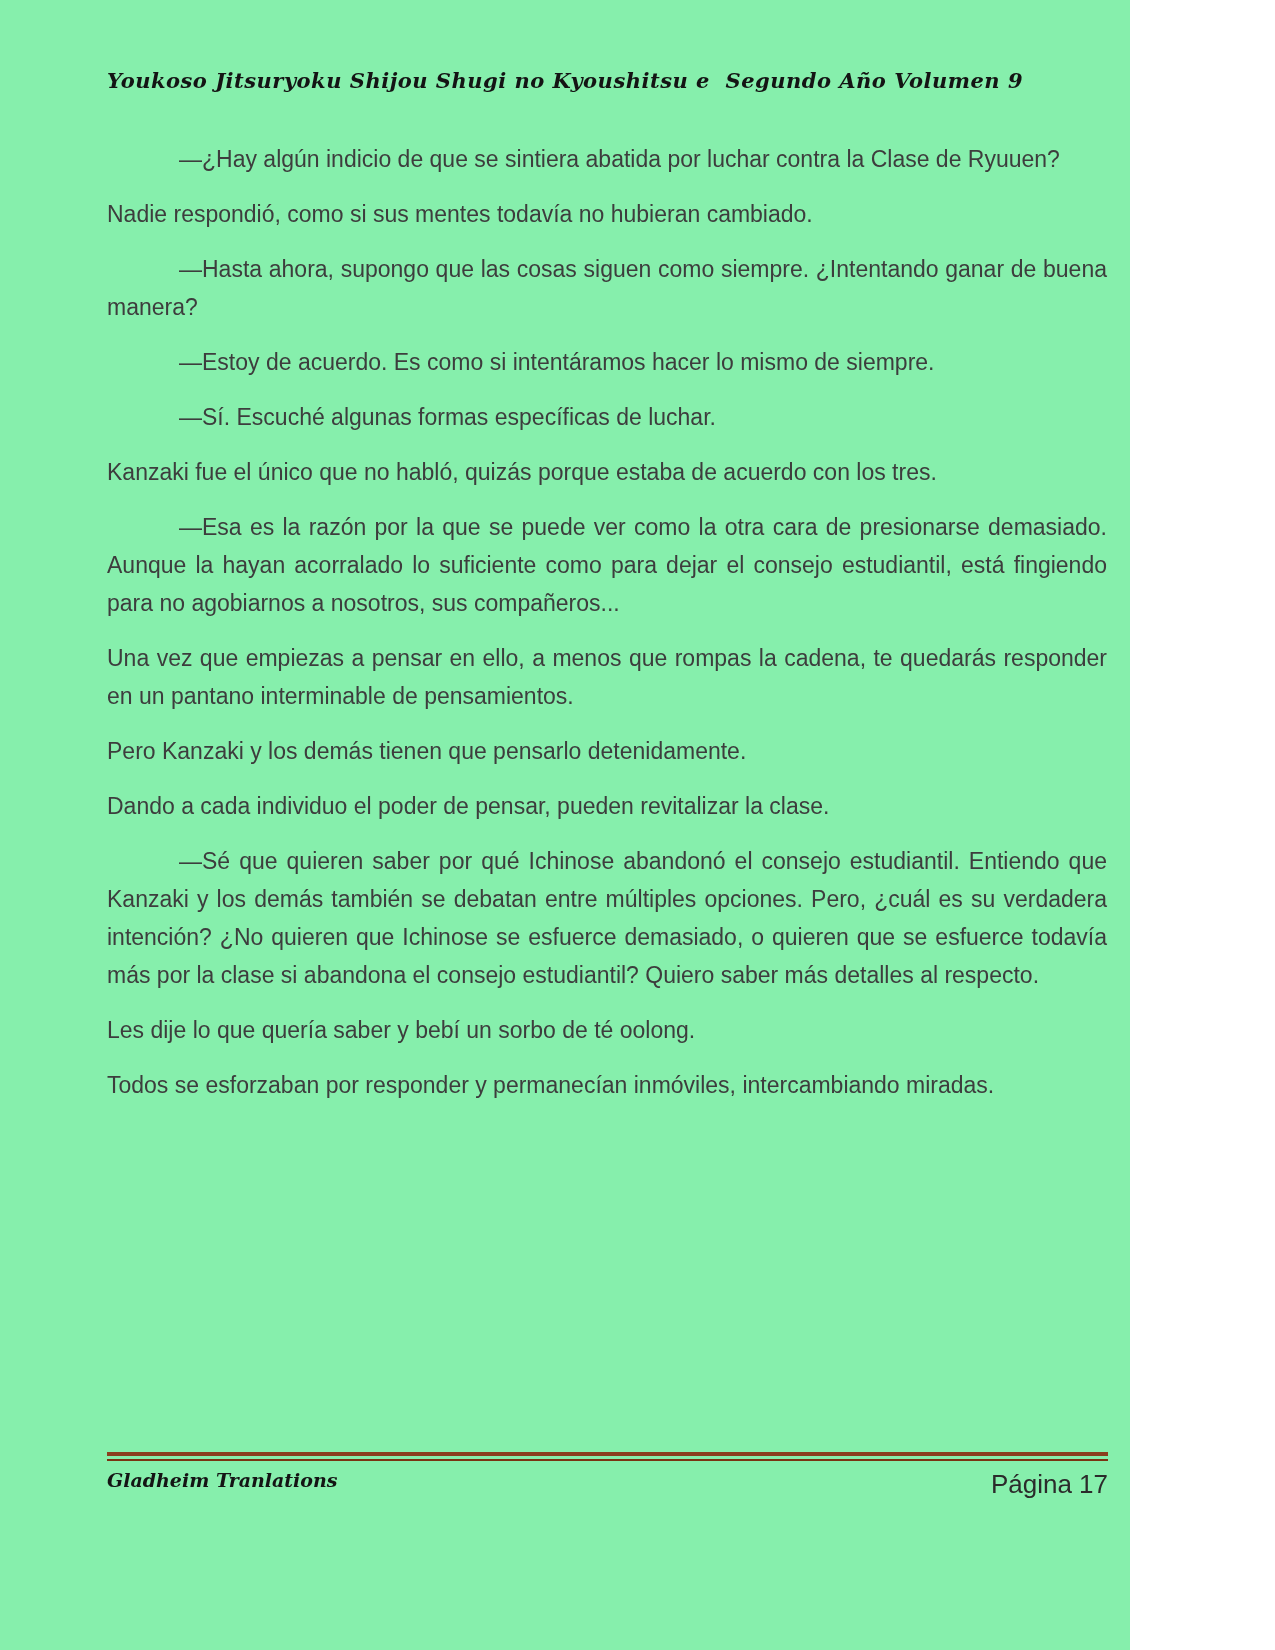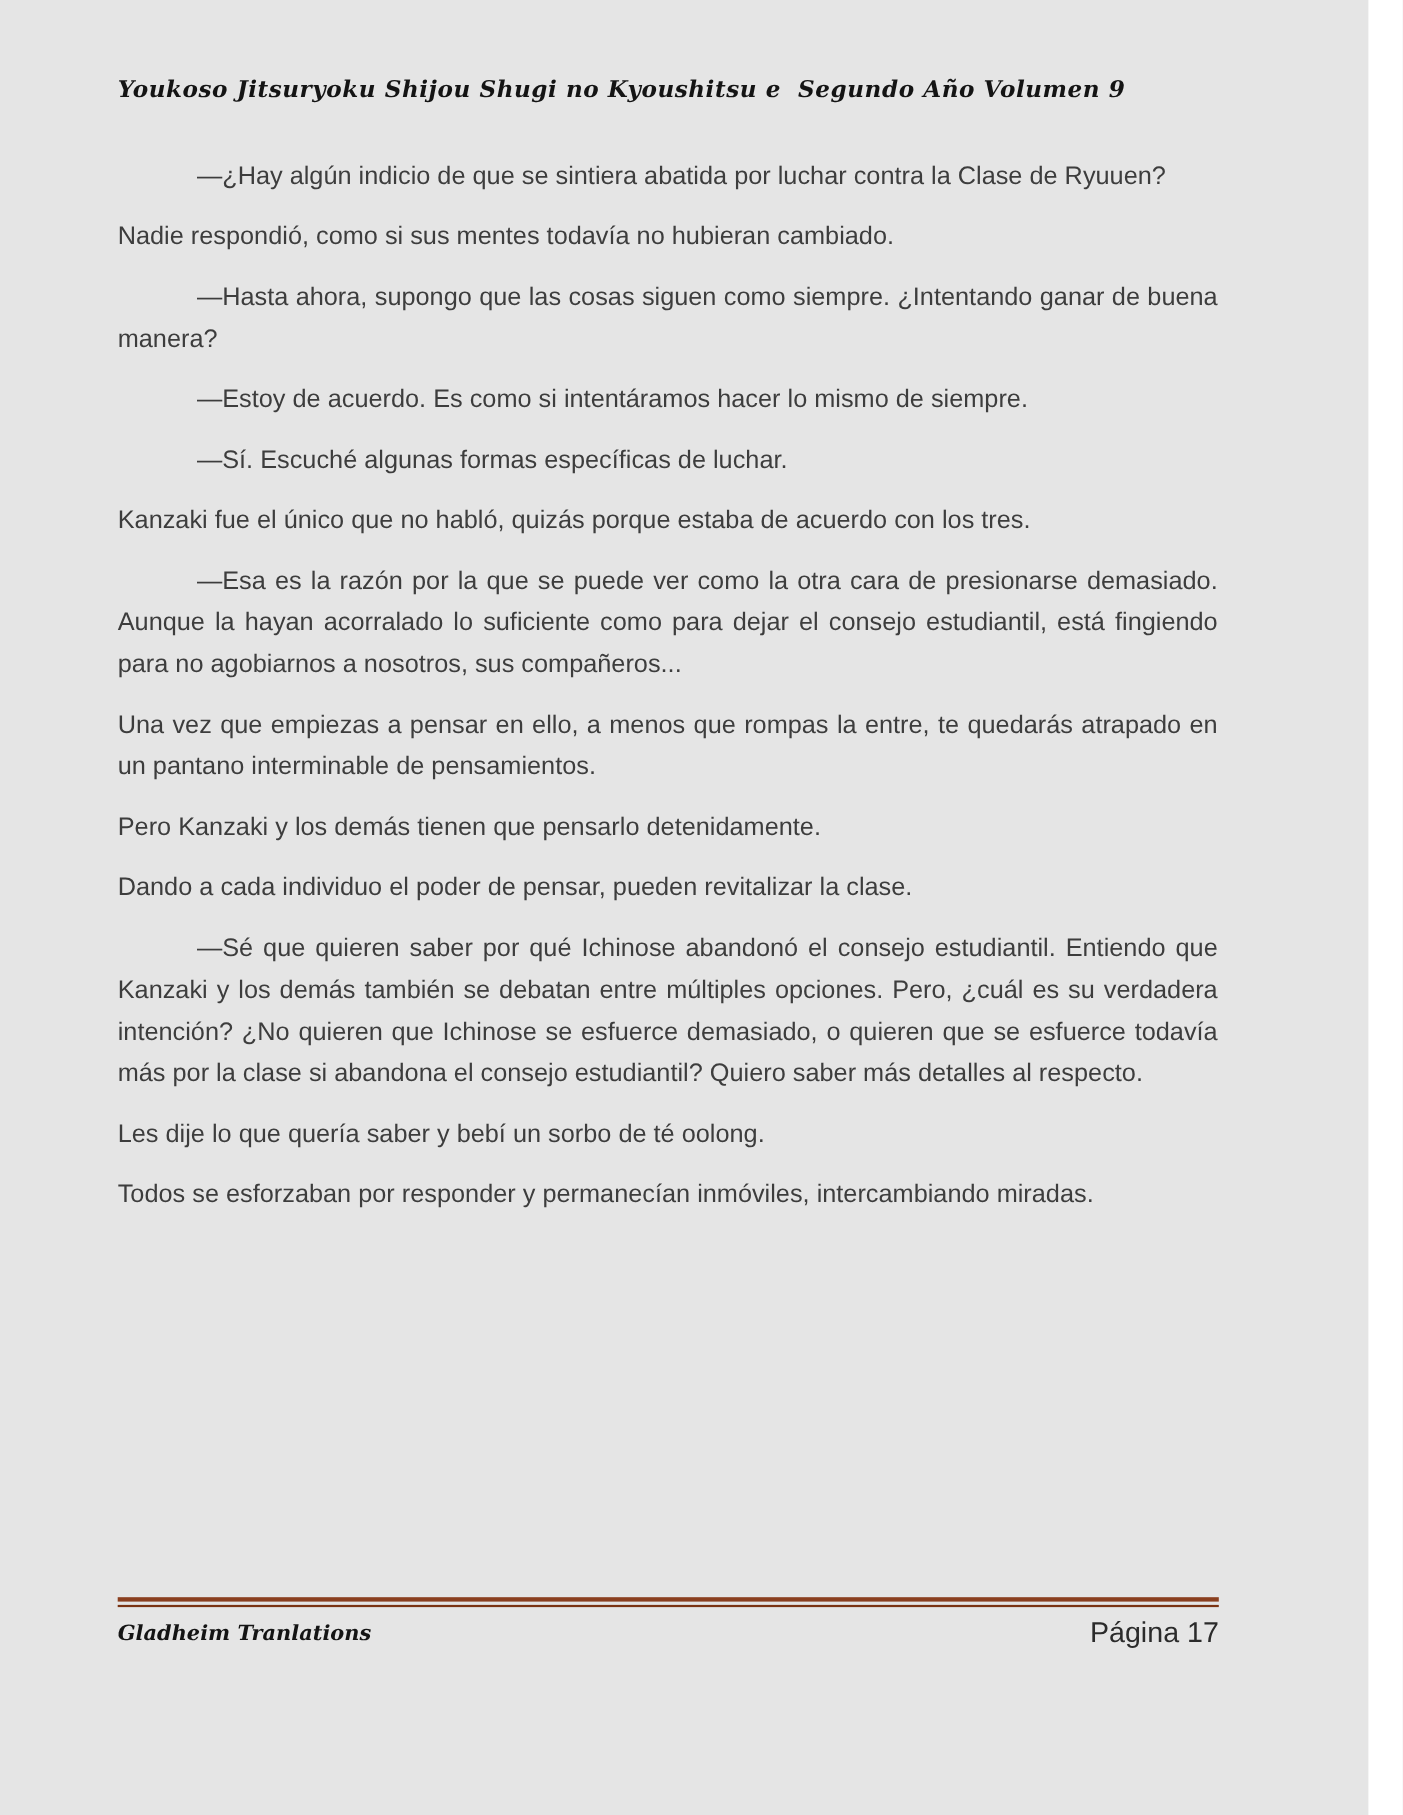--- a/index.html
+++ b/index.html
@@ -2,23 +2,23 @@
 <html><head>
 <meta charset="utf-8">
 <style>
   html, body {
     margin: 0;
     padding: 0;
     background: #ffffff;
   }
   .page {
     position: relative;
-    width: 1244px;
+    width: 1130px;
     height: 1650px;
-    background: #e5e5e5;
+    background: #86efac;
     font-family: "Liberation Sans", sans-serif;
     color: #3d3d3d;
     overflow: hidden;
   }
   .header {
     position: absolute;
     top: 68px;
     left: 107px;
     width: 1000px;
   }
@@ -55,21 +55,21 @@
   }
   .footer-rule {
     height: 3px;
     border-top: 4px solid #8a3f1f;
     border-bottom: 2px solid #7a3312;
     margin-bottom: 8px;
   }
   .footer-row {
     display: flex;
     justify-content: space-between;
-    align-items: center;
+    align-items: flex-start;
   }
   .footer-left {
     font-family: "DejaVu Serif", serif;
     font-style: italic;
     font-weight: bold;
     font-size: 19px;
     color: #141414;
   }
   .footer-right {
     font-family: "Liberation Sans", sans-serif;
@@ -87,21 +87,21 @@
   </div>
 
   <div class="body-text">
       <p class="indent">—¿Hay algún indicio de que se sintiera abatida por luchar contra la Clase de Ryuuen?</p>
       <p>Nadie respondió, como si sus mentes todavía no hubieran cambiado.</p>
       <p class="indent">—Hasta ahora, supongo que las cosas siguen como siempre. ¿Intentando ganar de buena manera?</p>
       <p class="indent">—Estoy de acuerdo. Es como si intentáramos hacer lo mismo de siempre.</p>
       <p class="indent">—Sí. Escuché algunas formas específicas de luchar.</p>
       <p>Kanzaki fue el único que no habló, quizás porque estaba de acuerdo con los tres.</p>
       <p class="indent">—Esa es la razón por la que se puede ver como la otra cara de presionarse demasiado. Aunque la hayan acorralado lo suficiente como para dejar el consejo estudiantil, está fingiendo para no agobiarnos a nosotros, sus compañeros...</p>
-      <p>Una vez que empiezas a pensar en ello, a menos que rompas la entre, te quedarás atrapado en un pantano interminable de pensamientos.</p>
+      <p>Una vez que empiezas a pensar en ello, a menos que rompas la cadena, te quedarás responder en un pantano interminable de pensamientos.</p>
       <p>Pero Kanzaki y los demás tienen que pensarlo detenidamente.</p>
       <p>Dando a cada individuo el poder de pensar, pueden revitalizar la clase.</p>
       <p class="indent">—Sé que quieren saber por qué Ichinose abandonó el consejo estudiantil. Entiendo que Kanzaki y los demás también se debatan entre múltiples opciones. Pero, ¿cuál es su verdadera intención? ¿No quieren que Ichinose se esfuerce demasiado, o quieren que se esfuerce todavía más por la clase si abandona el consejo estudiantil? Quiero saber más detalles al respecto.</p>
       <p>Les dije lo que quería saber y bebí un sorbo de té oolong.</p>
       <p>Todos se esforzaban por responder y permanecían inmóviles, intercambiando miradas.</p>
     </div>
 
   <div class="footer">
     <div class="footer-rule"></div>
     <div class="footer-row">

